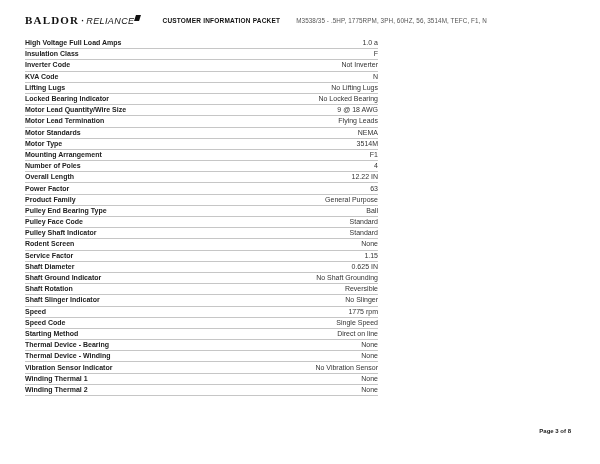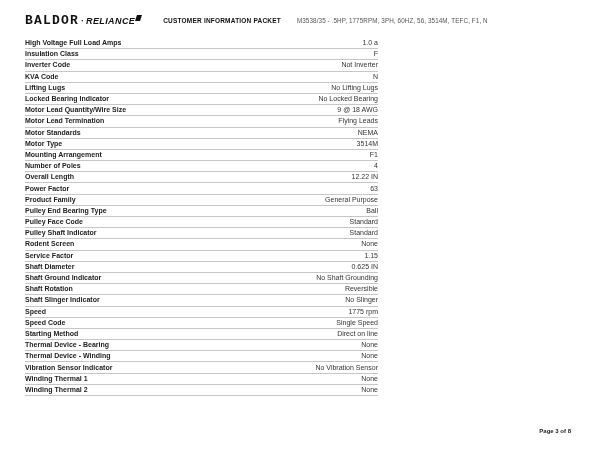--- a/index.html
+++ b/index.html
@@ -8,26 +8,26 @@
     width:600px;height:464px;
     background:#ffffff;
     font-family:"Liberation Sans", sans-serif;
     color:#1a1a1a;
     overflow:hidden;
   }
   
   .header{position:absolute;left:25px;top:13px;right:25px;height:14px;display:flex;align-items:center;}
   .logo{display:flex;align-items:baseline;white-space:nowrap;}
   .logo-baldor{
-    font-family:Liberation Mono, monospace;
-    font-weight:bold;font-size:13px;letter-spacing:1.2px;color:#111;
+    font-family:Liberation Serif, serif;
+    font-weight:bold;font-size:11px;letter-spacing:1.2px;color:#111;
   }
   .logo-dot{font-weight:bold;font-size:9px;margin:0 2px;color:#111;}
   .logo-reliance{
-    font-style:italic;font-weight:bold;font-size:9px;letter-spacing:0.4px;color:#111;
+    font-style:italic;font-weight:normal;font-size:9px;letter-spacing:0.4px;color:#111;
   }
   .logo-flag{
     display:inline-block;width:5px;height:6px;margin-left:1px;
     background:#111;
     transform:skewX(-18deg);
     position:relative;top:-3px;
   }
   .doc-title{
     margin-left:22px;
     font-size:6.5px;font-weight:bold;letter-spacing:0.2px;color:#111;

